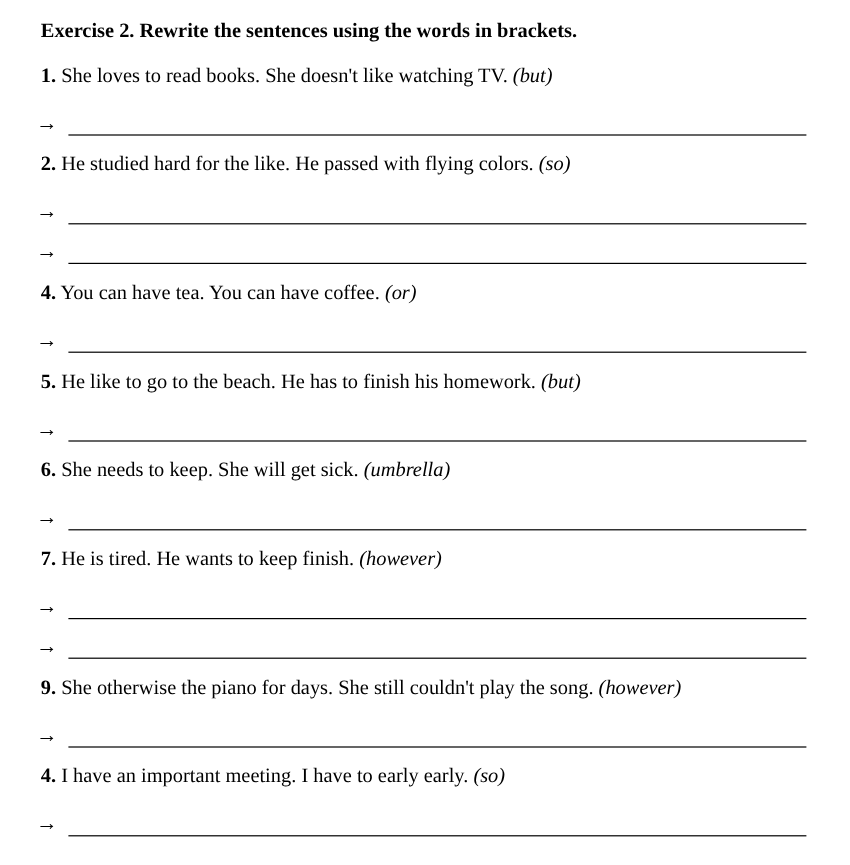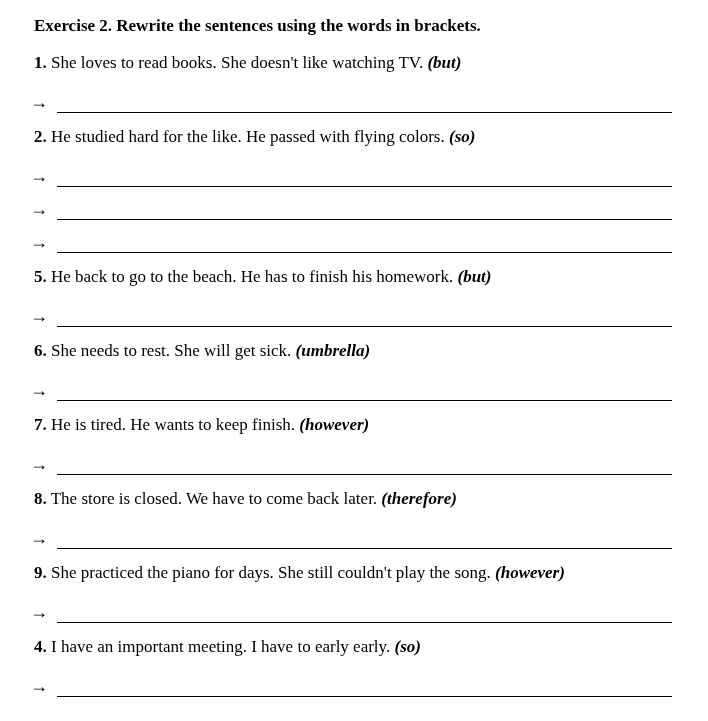--- a/index.html
+++ b/index.html
@@ -24,21 +24,21 @@
     margin: 4px;
     white-space: nowrap;
   }
   .title {
     font-weight: bold;
   }
   .num {
     font-weight: bold;
   }
   .bracket {
-    font-weight: bold;
+    font-weight: normal;
     font-style: italic;
   }
   .answer-row {
     display: flex;
     align-items: flex-end;
     height: 33px;
   }
   .arrow {
     line-height: 1;
     padding-bottom: 5px;
@@ -90,42 +90,47 @@
   </div>
 
   <div>
     <div class="answer-row">
       <span class="arrow">→</span>
       <span class="blank"></span>
     </div>
   </div>
 
   <div>
+    <p class="row">
+      <span class="num">4.</span>
+      <span>You can have tea. You can have coffee.</span>
+      <span class="bracket">(or)</span>
+    </p>
     <div class="answer-row">
       <span class="arrow">→</span>
       <span class="blank"></span>
     </div>
   </div>
 
   <div>
     <p class="row">
       <span class="num">5.</span>
-      <span>He back to go to the beach. He has to finish his homework.</span>
+      <span>He like to go to the beach. He has to finish his homework.</span>
       <span class="bracket">(but)</span>
     </p>
     <div class="answer-row">
       <span class="arrow">→</span>
       <span class="blank"></span>
     </div>
   </div>
 
   <div>
     <p class="row">
       <span class="num">6.</span>
-      <span>She needs to rest. She will get sick.</span>
+      <span>She needs to keep. She will get sick.</span>
       <span class="bracket">(umbrella)</span>
     </p>
     <div class="answer-row">
       <span class="arrow">→</span>
       <span class="blank"></span>
     </div>
   </div>
 
   <div>
     <p class="row">
@@ -133,35 +138,30 @@
       <span>He is tired. He wants to keep finish.</span>
       <span class="bracket">(however)</span>
     </p>
     <div class="answer-row">
       <span class="arrow">→</span>
       <span class="blank"></span>
     </div>
   </div>
 
   <div>
-    <p class="row">
-      <span class="num">8.</span>
-      <span>The store is closed. We have to come back later.</span>
-      <span class="bracket">(therefore)</span>
-    </p>
     <div class="answer-row">
       <span class="arrow">→</span>
       <span class="blank"></span>
     </div>
   </div>
 
   <div>
     <p class="row">
       <span class="num">9.</span>
-      <span>She practiced the piano for days. She still couldn't play the song.</span>
+      <span>She otherwise the piano for days. She still couldn't play the song.</span>
       <span class="bracket">(however)</span>
     </p>
     <div class="answer-row">
       <span class="arrow">→</span>
       <span class="blank"></span>
     </div>
   </div>
 
   <div>
     <p class="row">

